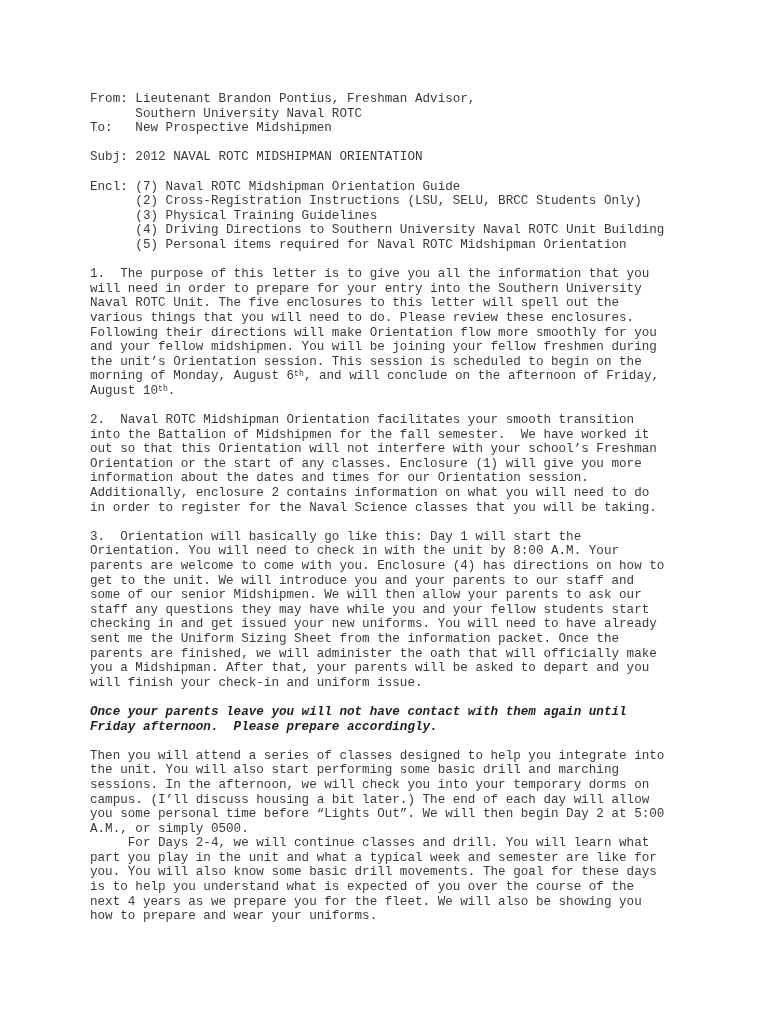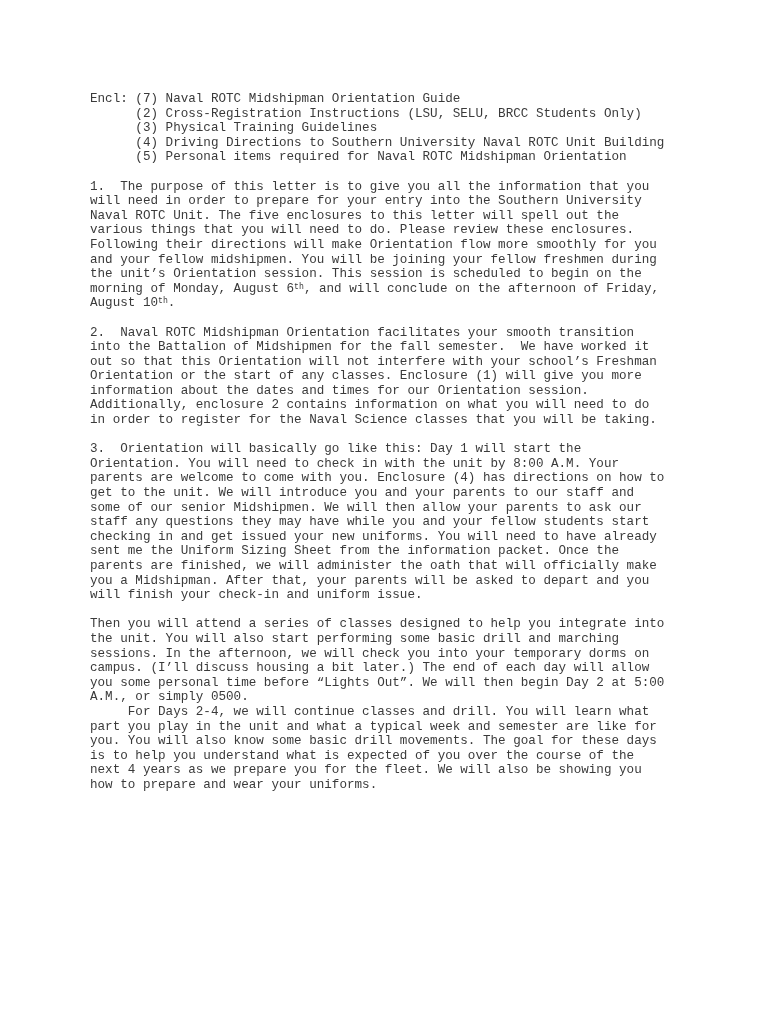--- a/index.html
+++ b/index.html
@@ -38,21 +38,25 @@
   .notice {
     font-weight: bold;
     font-style: italic;
     color: #1f1f1f;
   }
 </style>
 </head>
 <body>
 
 <div class="doc">
+  <div class="block">From: Lieutenant Brandon Pontius, Freshman Advisor,
+      Southern University Naval ROTC
+To:   New Prospective Midshipmen</div>
 
+  <div class="block">Subj: 2012 NAVAL ROTC MIDSHIPMAN ORIENTATION</div>
 
   <div class="block">Encl: (7) Naval ROTC Midshipman Orientation Guide
       (2) Cross-Registration Instructions (LSU, SELU, BRCC Students Only)
       (3) Physical Training Guidelines
       (4) Driving Directions to Southern University Naval ROTC Unit Building
       (5) Personal items required for Naval ROTC Midshipman Orientation</div>
 
   <div class="block"><span>1.  The purpose of this letter is to give you all the information that you
 will need in order to prepare for your entry into the Southern University
 Naval ROTC Unit. The five enclosures to this letter will spell out the
@@ -76,20 +80,22 @@
 parents are welcome to come with you. Enclosure (4) has directions on how to
 get to the unit. We will introduce you and your parents to our staff and
 some of our senior Midshipmen. We will then allow your parents to ask our
 staff any questions they may have while you and your fellow students start
 checking in and get issued your new uniforms. You will need to have already
 sent me the Uniform Sizing Sheet from the information packet. Once the
 parents are finished, we will administer the oath that will officially make
 you a Midshipman. After that, your parents will be asked to depart and you
 will finish your check-in and uniform issue.</div>
 
+  <div class="block notice">Once your parents leave you will not have contact with them again until
+Friday afternoon.  Please prepare accordingly.</div>
 
   <div class="block">Then you will attend a series of classes designed to help you integrate into
 the unit. You will also start performing some basic drill and marching
 sessions. In the afternoon, we will check you into your temporary dorms on
 campus. (I’ll discuss housing a bit later.) The end of each day will allow
 you some personal time before “Lights Out”. We will then begin Day 2 at 5:00
 A.M., or simply 0500.
      For Days 2-4, we will continue classes and drill. You will learn what
 part you play in the unit and what a typical week and semester are like for
 you. You will also know some basic drill movements. The goal for these days

